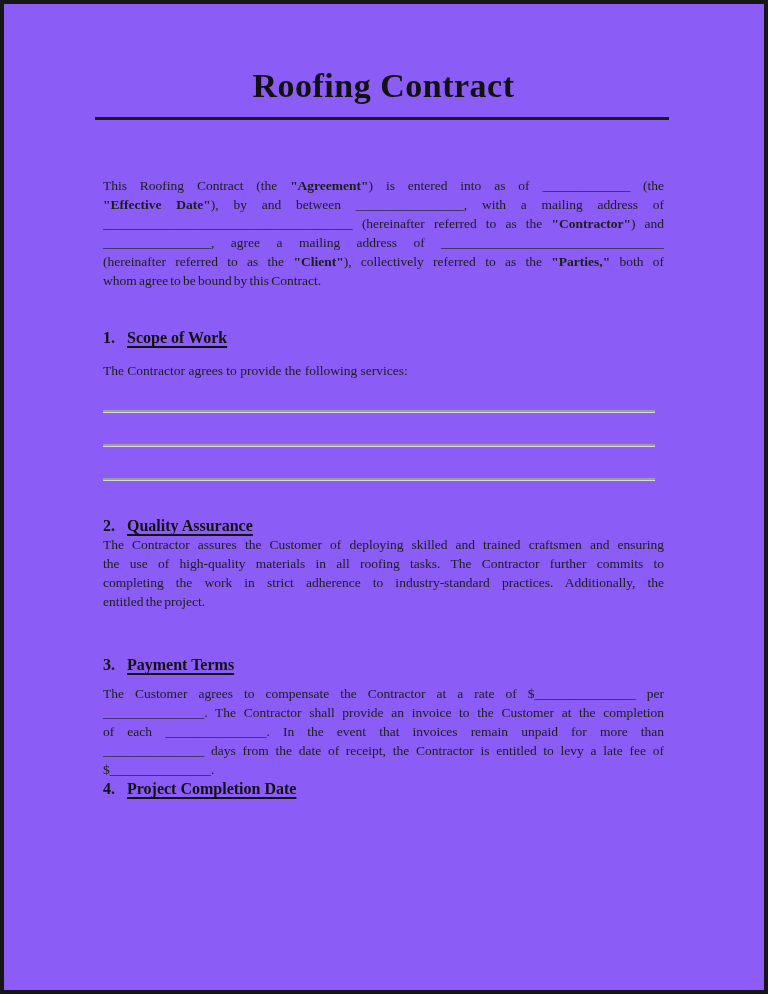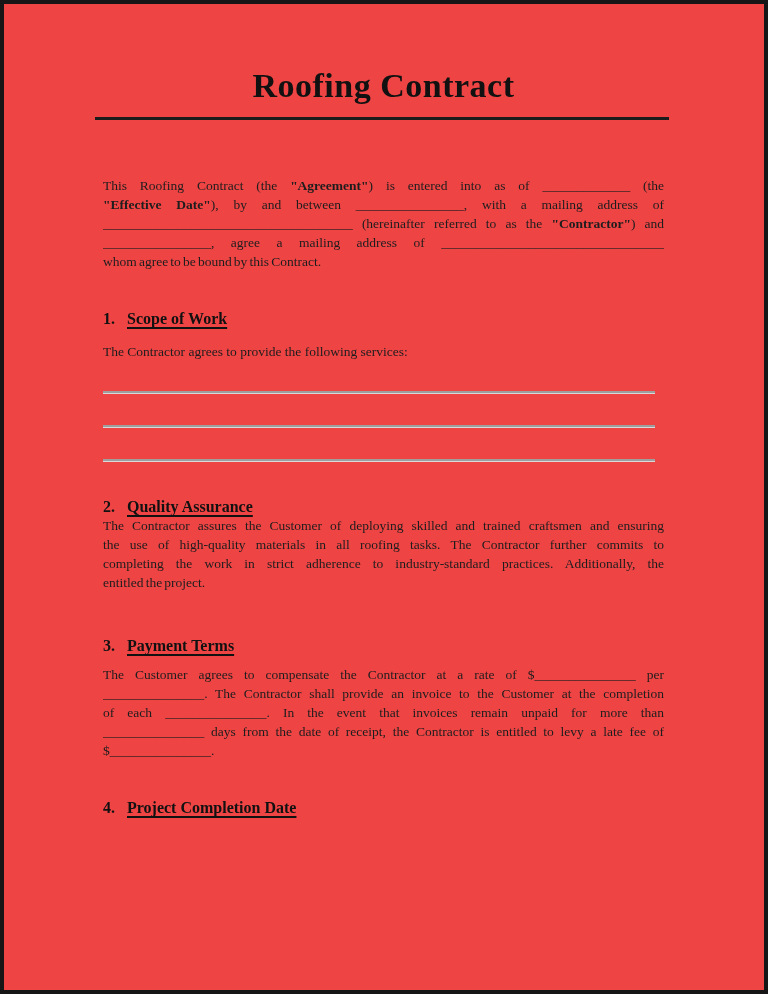--- a/index.html
+++ b/index.html
@@ -4,21 +4,21 @@
 <style>
   html, body { margin: 0; padding: 0; background: #ffffff; }
   * { box-sizing: border-box; }
   body {
     width: 768px; height: 994px;
     font-family: "Liberation Serif", "DejaVu Serif", serif;
     color: #1d1d1d;
   }
   .page {
     width: 768px; height: 994px;
-    background: #ef4444;
+    background: #8b5cf6;
     border: 4px solid #161616;
     padding: 0 100px 0 99px;
     overflow: hidden;
   }
   .doc-title {
     margin: 62px 0 0 0;
     font-size: 34px;
     font-weight: bold;
     line-height: 40px;
     text-align: center;
@@ -55,21 +55,21 @@
   }
   .h-num { display: inline-block; width: 24px; }
   .h-title {
     text-decoration: underline;
     text-decoration-thickness: 1.5px;
     text-underline-offset: 3px;
   }
   .heading-scope    { margin-top: 38px; }
   .heading-quality  { margin-top: 36px; }
   .heading-payment  { margin-top: 44px; }
-  .heading-completion { margin-top: 38px; }
+  .heading-completion { }
   .lead-line {
     margin-top: 14px;
     font-size: 13.5px;
     line-height: 19px;
     height: 19px;
   }
   .write-lines { margin: 0; }
   .wline {
     height: 2px;
     width: calc(100% - 9px);
@@ -87,20 +87,21 @@
 <div class="page">
 
   <h1 class="doc-title">Roofing Contract</h1>
   <div class="title-rule"></div>
 
   <div class="para para-intro body-text">
       <div class="pline"><span>This Roofing Contract (the </span><span class="bold">"Agreement"</span><span>) is entered into as of _____________ (the</span></div>
       <div class="pline"><span class="bold">"Effective Date"</span><span>), by and between ________________, with a mailing address of</span></div>
       <div class="pline"><span>_____________________________________ (hereinafter referred to as the </span><span class="bold">"Contractor"</span><span>) and</span></div>
       <div class="pline"><span>________________, agree a mailing address of _________________________________</span></div>
+      <div class="pline"><span>(hereinafter referred to as the </span><span class="bold">"Client"</span><span>), collectively referred to as the </span><span class="bold">"Parties,"</span><span> both of</span></div>
       <div class="pline pline-last"><span>whom agree to be bound by this Contract.</span></div>
     </div>
 
   <div class="section-heading heading-scope">
     <span class="h-num">1.</span><span class="h-title">Scope of Work</span>
   </div>
   <div class="lead-line">The Contractor agrees to provide the following services:</div>
   <div class="write-lines">
     <div class="wline"></div>
     <div class="wline"></div>

